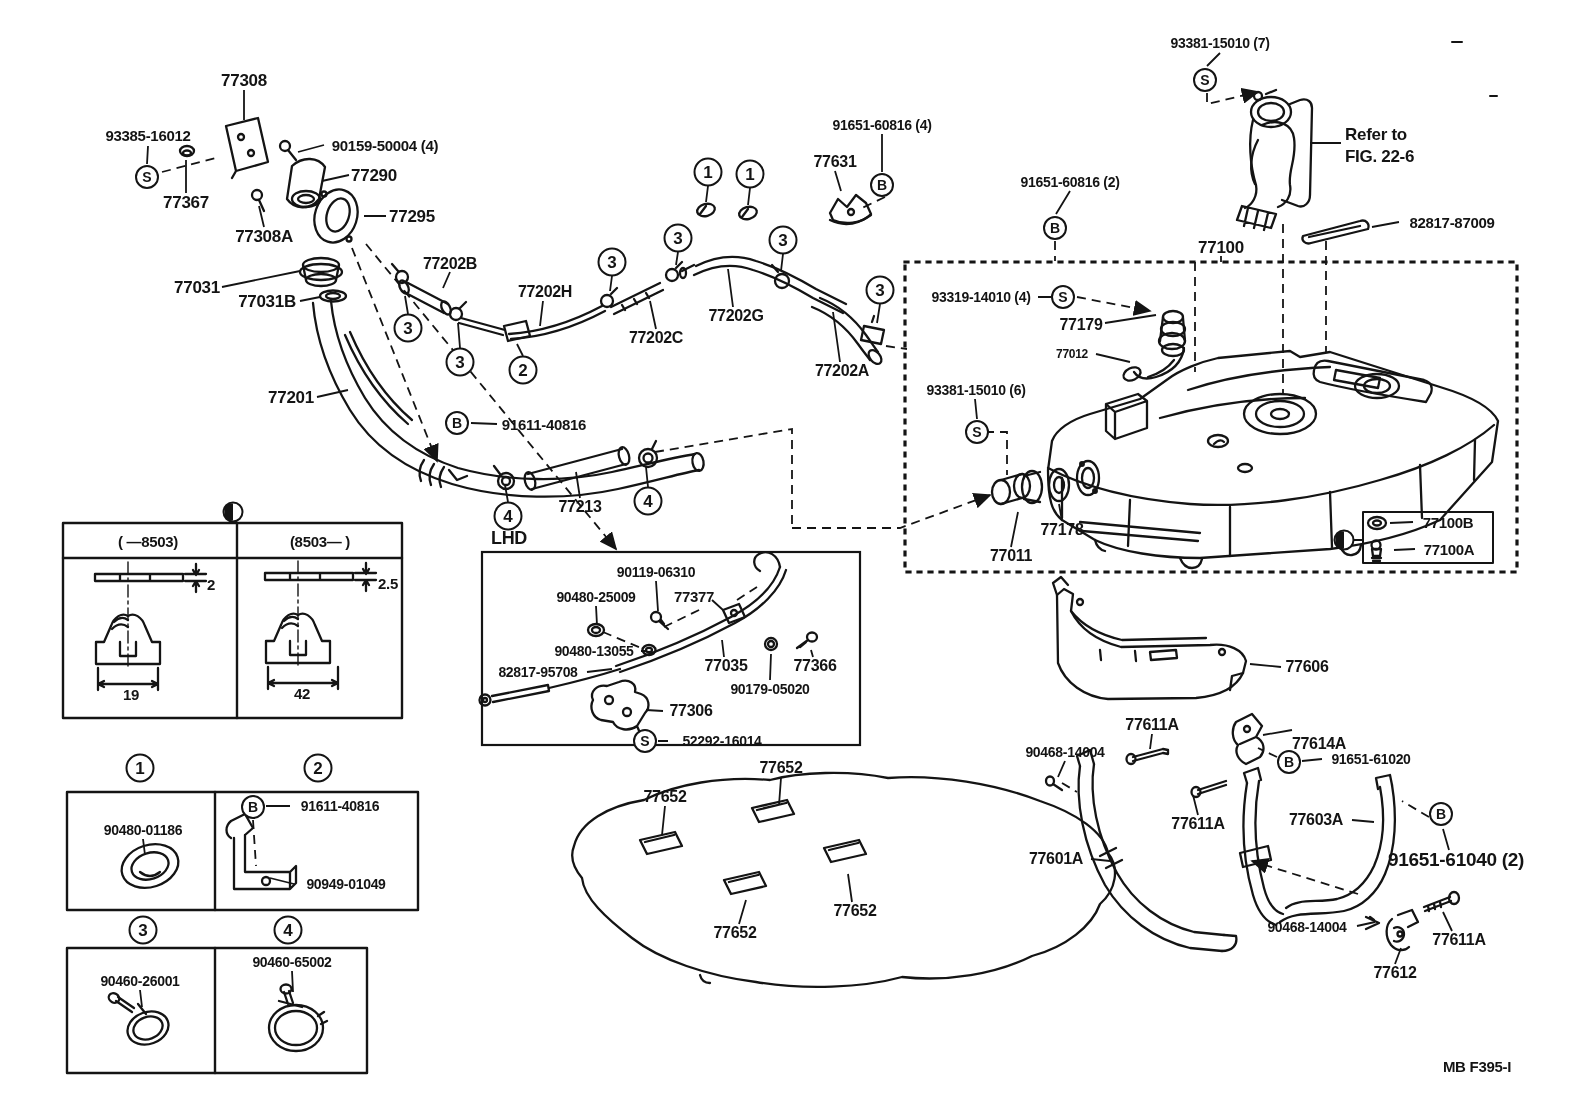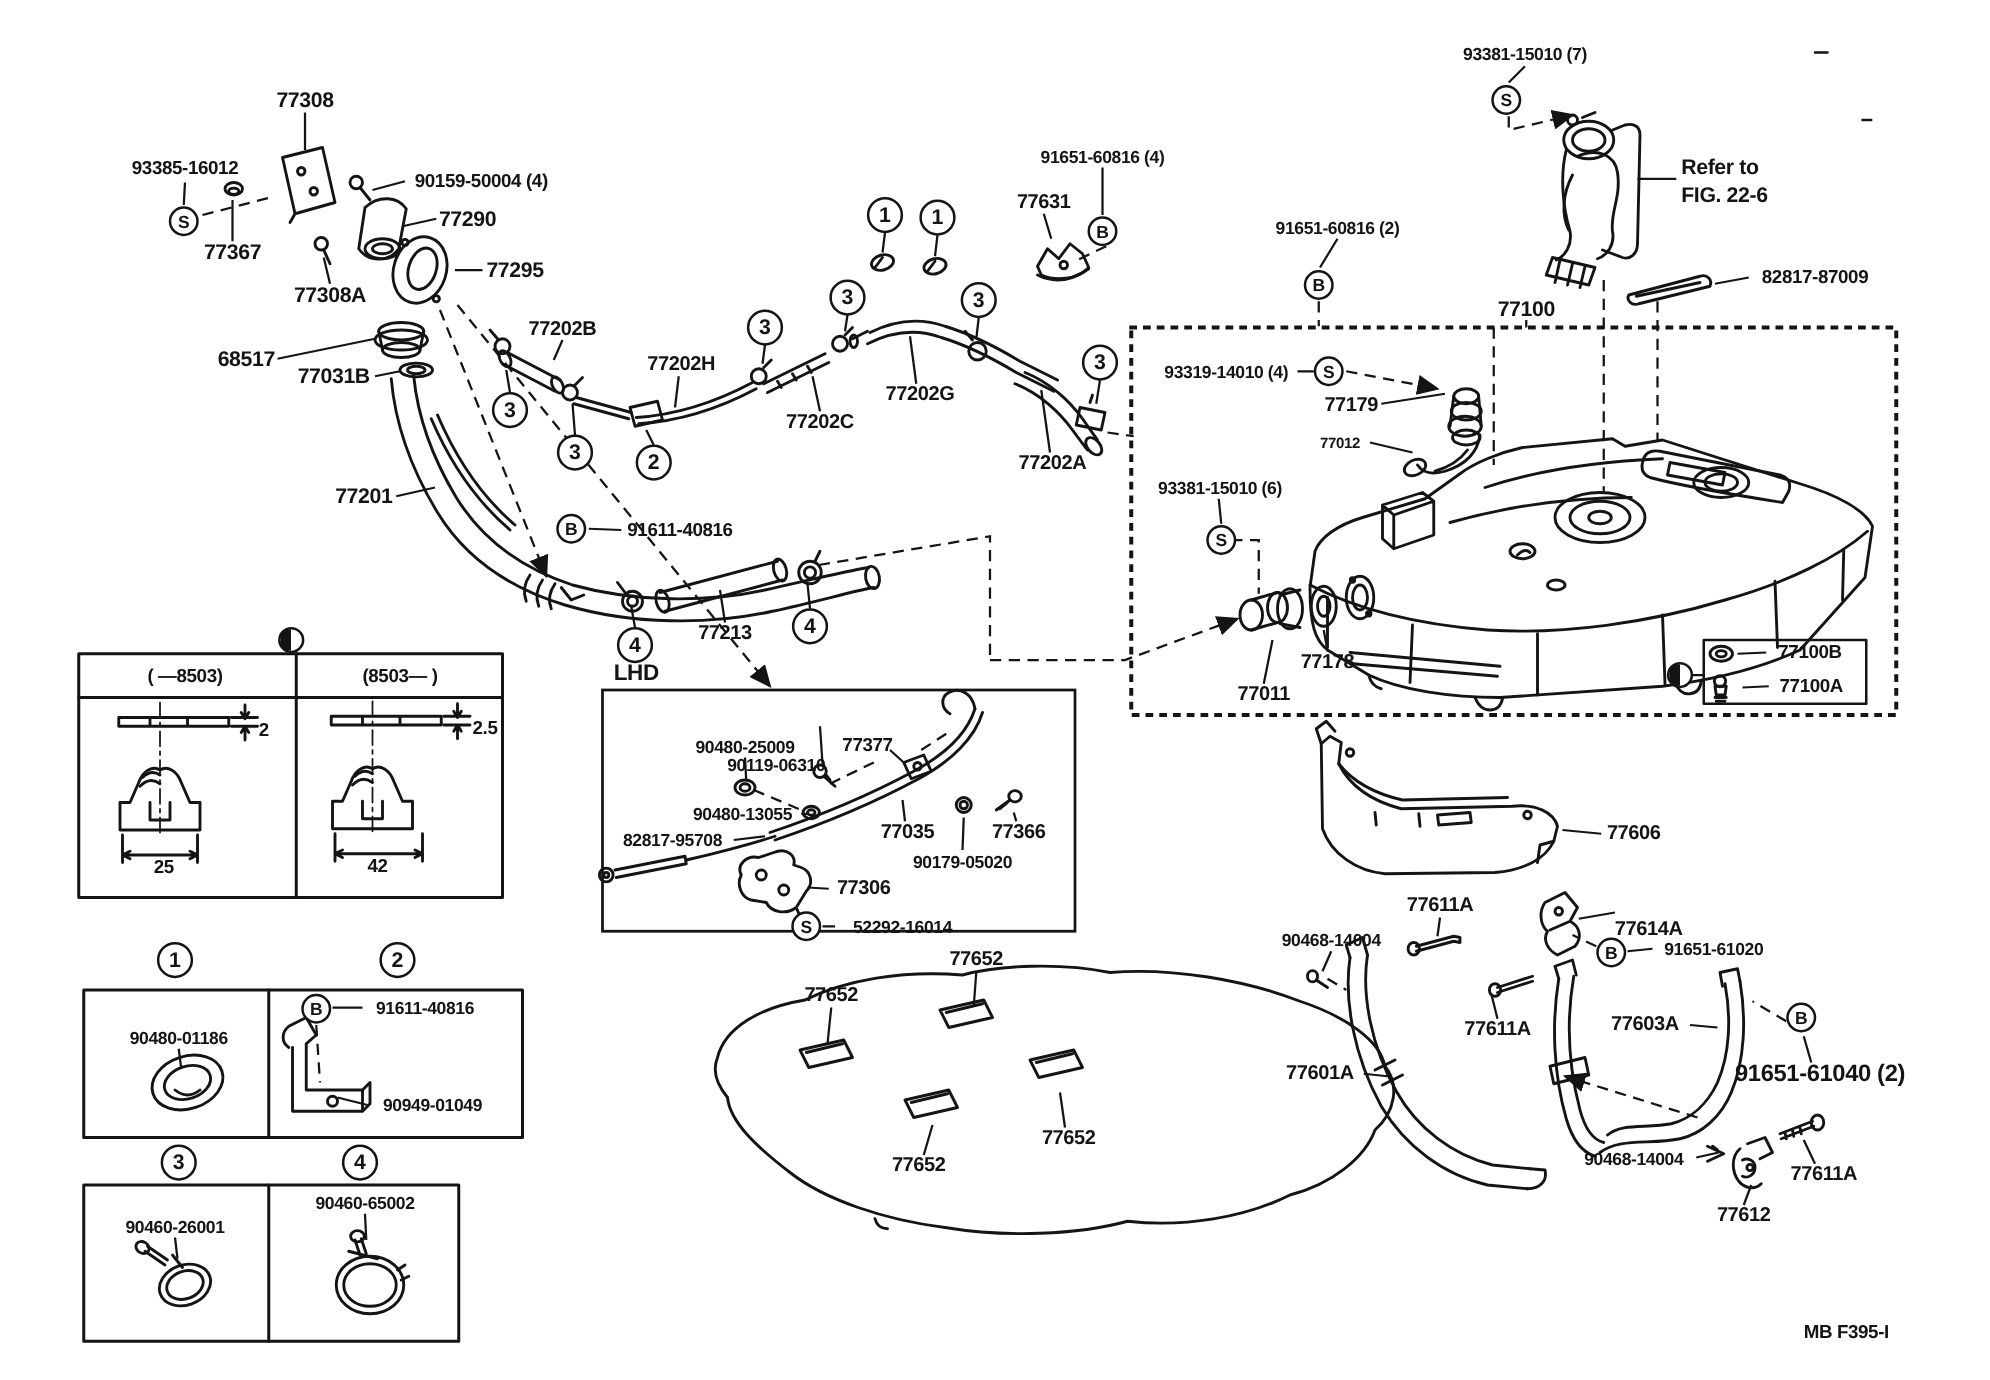--- a/index.html
+++ b/index.html
@@ -343,30 +343,30 @@
   <div id="label-layer">
 
     <div class="lbl" style="left:509px;top:538px;font-size:18px">LHD</div>
     <div class="lbl left" style="left:1345px;top:134px;font-size:17px">Refer to</div>
     <div class="lbl left" style="left:1345px;top:156px;font-size:17px">FIG. 22-6</div>
     <div class="lbl" style="left:1477px;top:1066px;font-size:15px">MB  F395-I</div>
     <div class="lbl" style="left:148px;top:541px">(      —8503)</div>
     <div class="lbl" style="left:320px;top:541px">(8503—      )</div>
     <div class="lbl" style="left:211px;top:584px">2</div>
     <div class="lbl" style="left:388px;top:583px">2.5</div>
-    <div class="lbl" style="left:131px;top:694px">25</div>
+    <div class="lbl" style="left:131px;top:694px">19</div>
     <div class="lbl" style="left:302px;top:693px">42</div>
   <div class="lbl" style="left: 244px; top: 80px; font-size: 17px;">77308</div>
       <div class="lbl" style="left: 148px; top: 135px; font-size: 15px;">93385-16012</div>
       <div class="lbl" style="left: 186px; top: 202px; font-size: 17px;">77367</div>
       <div class="lbl" style="left: 385px; top: 145px; font-size: 15px;">90159-50004 (4)</div>
       <div class="lbl" style="left: 374px; top: 175px; font-size: 17px;">77290</div>
       <div class="lbl" style="left: 412px; top: 216px; font-size: 17px;">77295</div>
       <div class="lbl" style="left: 264px; top: 236px; font-size: 17px;">77308A</div>
-      <div class="lbl" style="left: 197px; top: 287px; font-size: 17px;">68517</div>
+      <div class="lbl" style="left: 197px; top: 287px; font-size: 17px;">77031</div>
       <div class="lbl" style="left: 267px; top: 301px; font-size: 17px;">77031B</div>
       <div class="lbl" style="left: 291px; top: 397px; font-size: 17px;">77201</div>
       <div class="lbl" style="left: 450px; top: 264px; font-size: 16px;">77202B</div>
       <div class="lbl" style="left: 545px; top: 292px; font-size: 16px;">77202H</div>
       <div class="lbl" style="left: 656px; top: 338px; font-size: 16px;">77202C</div>
       <div class="lbl" style="left: 736px; top: 316px; font-size: 16px;">77202G</div>
       <div class="lbl" style="left: 842px; top: 371px; font-size: 16px;">77202A</div>
       <div class="lbl" style="left: 835px; top: 162px; font-size: 16px;">77631</div>
       <div class="lbl" style="left: 882px; top: 125px; font-size: 14px;">91651-60816 (4)</div>
       <div class="lbl" style="left: 544px; top: 424px; font-size: 15px;">91611-40816</div>
@@ -392,21 +392,21 @@
       <div class="lbl" style="left: 1316px; top: 820px; font-size: 16px;">77603A</div>
       <div class="lbl" style="left: 1056px; top: 859px; font-size: 16px;">77601A</div>
       <div class="lbl" style="left: 1456px; top: 859px; font-size: 19px;">91651-61040 (2)</div>
       <div class="lbl" style="left: 1307px; top: 927px; font-size: 14px;">90468-14004</div>
       <div class="lbl" style="left: 1459px; top: 940px; font-size: 16px;">77611A</div>
       <div class="lbl" style="left: 1395px; top: 973px; font-size: 16px;">77612</div>
       <div class="lbl" style="left: 781px; top: 768px; font-size: 16px;">77652</div>
       <div class="lbl" style="left: 665px; top: 797px; font-size: 16px;">77652</div>
       <div class="lbl" style="left: 855px; top: 911px; font-size: 16px;">77652</div>
       <div class="lbl" style="left: 735px; top: 933px; font-size: 16px;">77652</div>
-      <div class="lbl" style="left: 621px; top: 572px; font-size: 14px; margin-top: 40px;">90119-06310</div>
+      <div class="lbl" style="left: 656px; top: 572px; font-size: 14px;">90119-06310</div>
       <div class="lbl" style="left: 596px; top: 597px; font-size: 14px;">90480-25009</div>
       <div class="lbl" style="left: 694px; top: 596px; font-size: 15px;">77377</div>
       <div class="lbl" style="left: 594px; top: 651px; font-size: 14px;">90480-13055</div>
       <div class="lbl" style="left: 538px; top: 672px; font-size: 14px;">82817-95708</div>
       <div class="lbl" style="left: 726px; top: 666px; font-size: 16px;">77035</div>
       <div class="lbl" style="left: 815px; top: 666px; font-size: 16px;">77366</div>
       <div class="lbl" style="left: 770px; top: 689px; font-size: 14px;">90179-05020</div>
       <div class="lbl" style="left: 691px; top: 711px; font-size: 16px;">77306</div>
       <div class="lbl" style="left: 722px; top: 741px; font-size: 14px;">52292-16014</div>
       <div class="lbl" style="left: 143px; top: 830px; font-size: 14px;">90480-01186</div>

